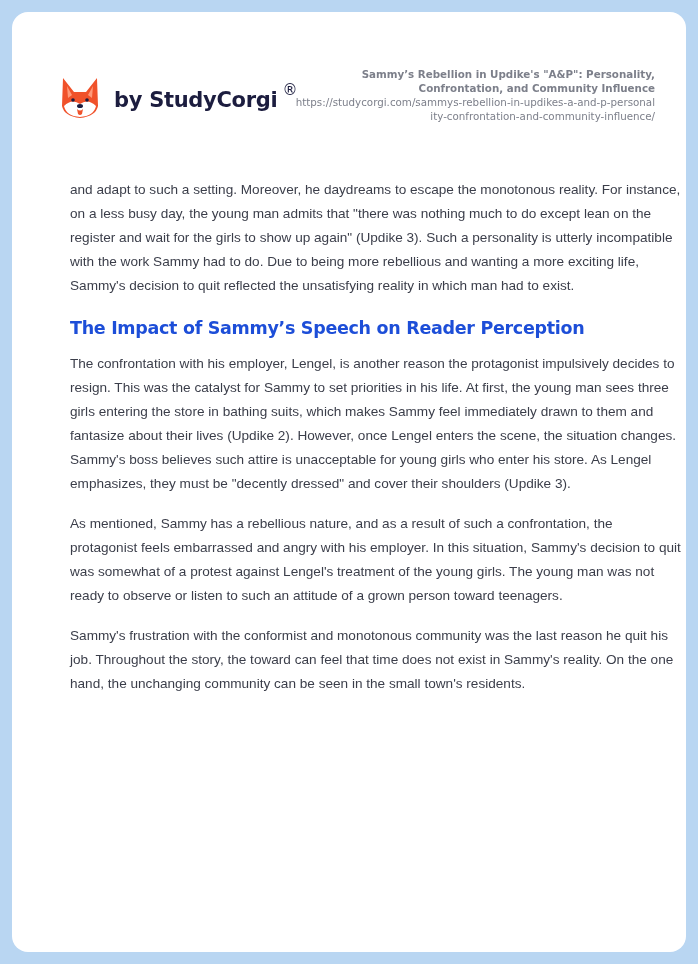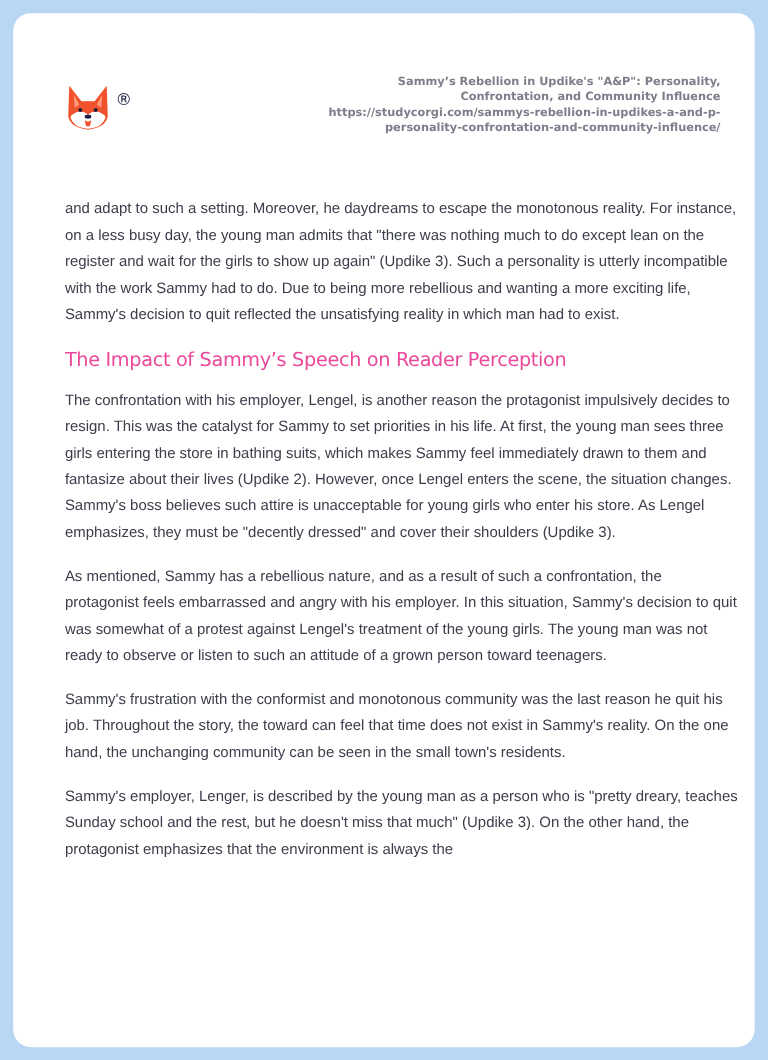--- a/index.html
+++ b/index.html
@@ -23,59 +23,59 @@
       font-family:"DejaVu Sans", sans-serif; font-size:15px; color:#1c1d3f;
       position:relative; top:-8px; margin-left:5px;
     }
     .meta { position:absolute; right:31px; top:55px; width:360px; text-align:right; }
     .meta-title {
       font-family:"DejaVu Sans", sans-serif; font-weight:bold; font-size:10.3px;
       color:#7c7f8a; line-height:14px;
     }
     .meta-url {
       font-family:"DejaVu Sans", sans-serif; font-size:10.3px; color:#7c7f8a;
-      line-height:13.5px; margin-top:1px; word-break:break-all;font-weight:bold;
+      line-height:13.5px; margin-top:1px; word-break:break-all;
     }
     .content {
-      position:absolute; left:47px; top:166px; width:612px;
+      position:absolute; left:58px; top:166px; width:612px;
       color:#3b3e4a; font-size:13.6px; line-height:24px;
     }
     .content p { margin:0 0 16px 0; }
     .content h2 {
-      font-family:"DejaVu Sans", sans-serif; font-size:17.5px; font-weight:normal;
-      color:#ec4899; margin:6px 0 10px 0; line-height:28px; letter-spacing:-0.3px;
+      font-family:"DejaVu Sans", sans-serif; font-size:17.5px; font-weight:bold;
+      color:#1d4ed8; margin:6px 0 10px 0; line-height:28px; letter-spacing:-0.3px;
     }
   </style>
 </head>
 <body>
 
 <div class="card">
   <div class="header">
     <div class="logo">
       <svg class="logo-mark" viewBox="0 0 40 44">
         <path d="M3 2 L14 16 L26 16 L37 2 L38 30 Q36 40 20 42 Q4 40 2 30 Z" fill="#f0522b"></path>
         <path d="M7 10 L12 19 L8 22 Z" fill="#ff9a7a"></path>
         <path d="M33 10 L28 19 L32 22 Z" fill="#ff9a7a"></path>
         <path d="M4 30 Q12 22 20 28 Q28 22 36 30 Q34 40 20 41 Q6 40 4 30 Z" fill="#ffffff"></path>
         <circle cx="13" cy="24" r="1.8" fill="#1c1d3f"></circle>
         <circle cx="27" cy="24" r="1.8" fill="#1c1d3f"></circle>
         <ellipse cx="20" cy="30" rx="3" ry="2" fill="#1c1d3f"></ellipse>
         <path d="M17 33 Q20 36 23 33 L22 38 Q20 40 18 38 Z" fill="#f0522b"></path>
       </svg>
+      <span class="logo-text">by StudyCorgi</span>
       <span class="logo-reg">®</span>
     </div>
     <div class="meta">
       <div class="meta-title">Sammy’s Rebellion in Updike's "A&amp;P": Personality, Confrontation, and Community Influence</div>
       <div class="meta-url">https://studycorgi.com/sammys-rebellion-in-updikes-a-and-p-personality-confrontation-and-community-influence/</div>
     </div>
   </div>
 
   <div class="content">
     <p>and adapt to such a setting. Moreover, he daydreams to escape the monotonous reality. For instance, on a less busy day, the young man admits that "there was nothing much to do except lean on the register and wait for the girls to show up again" (Updike 3). Such a personality is utterly incompatible with the work Sammy had to do. Due to being more rebellious and wanting a more exciting life, Sammy's decision to quit reflected the unsatisfying reality in which man had to exist.</p>
 
     <h2>The Impact of Sammy’s Speech on Reader Perception</h2>
     <p>The confrontation with his employer, Lengel, is another reason the protagonist impulsively decides to resign. This was the catalyst for Sammy to set priorities in his life. At first, the young man sees three girls entering the store in bathing suits, which makes Sammy feel immediately drawn to them and fantasize about their lives (Updike 2). However, once Lengel enters the scene, the situation changes. Sammy's boss believes such attire is unacceptable for young girls who enter his store. As Lengel emphasizes, they must be "decently dressed" and cover their shoulders (Updike 3).</p>
     <p>As mentioned, Sammy has a rebellious nature, and as a result of such a confrontation, the protagonist feels embarrassed and angry with his employer. In this situation, Sammy's decision to quit was somewhat of a protest against Lengel's treatment of the young girls. The young man was not ready to observe or listen to such an attitude of a grown person toward teenagers.</p>
 
     <p>Sammy's frustration with the conformist and monotonous community was the last reason he quit his job. Throughout the story, the toward can feel that time does not exist in Sammy's reality. On the one hand, the unchanging community can be seen in the small town's residents.</p>
-    <p>Sammy's employer, Lenger, is described by the young man as a person who is "pretty dreary, teaches Sunday school and the rest, but he doesn't miss that much" (Updike 3). On the other hand, the protagonist emphasizes that the environment is always the</p>
   </div>
 </div>
 
 </body></html>

